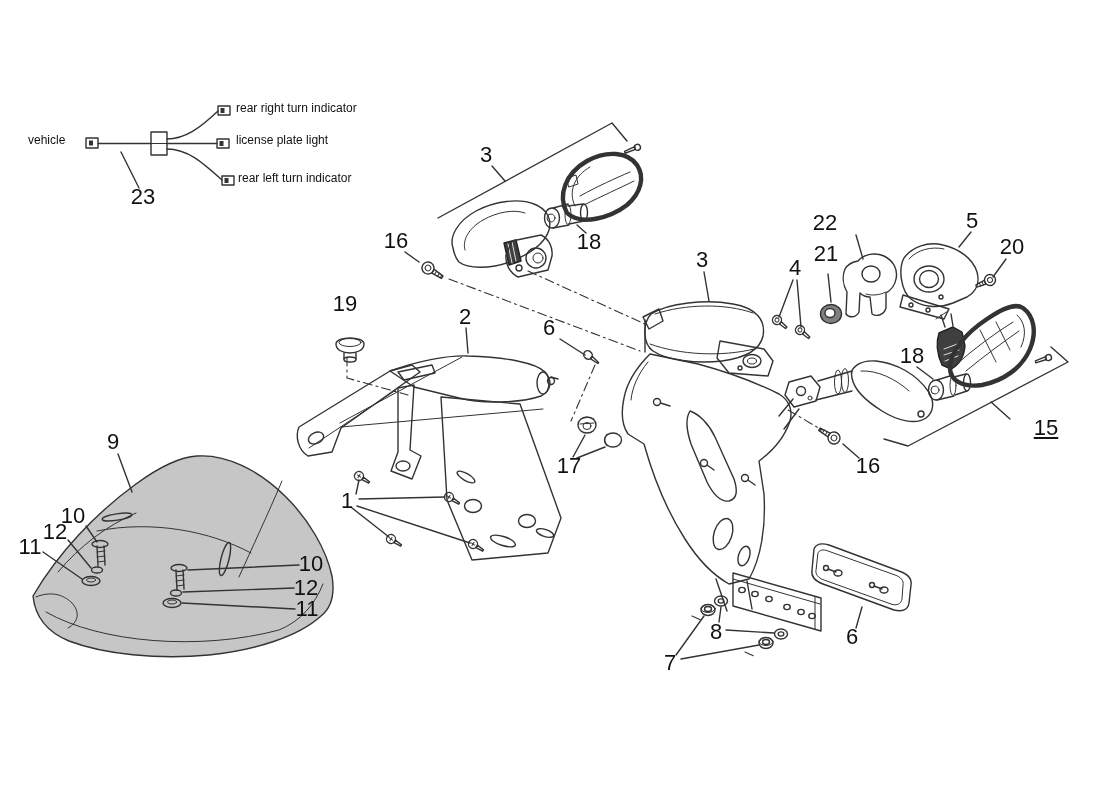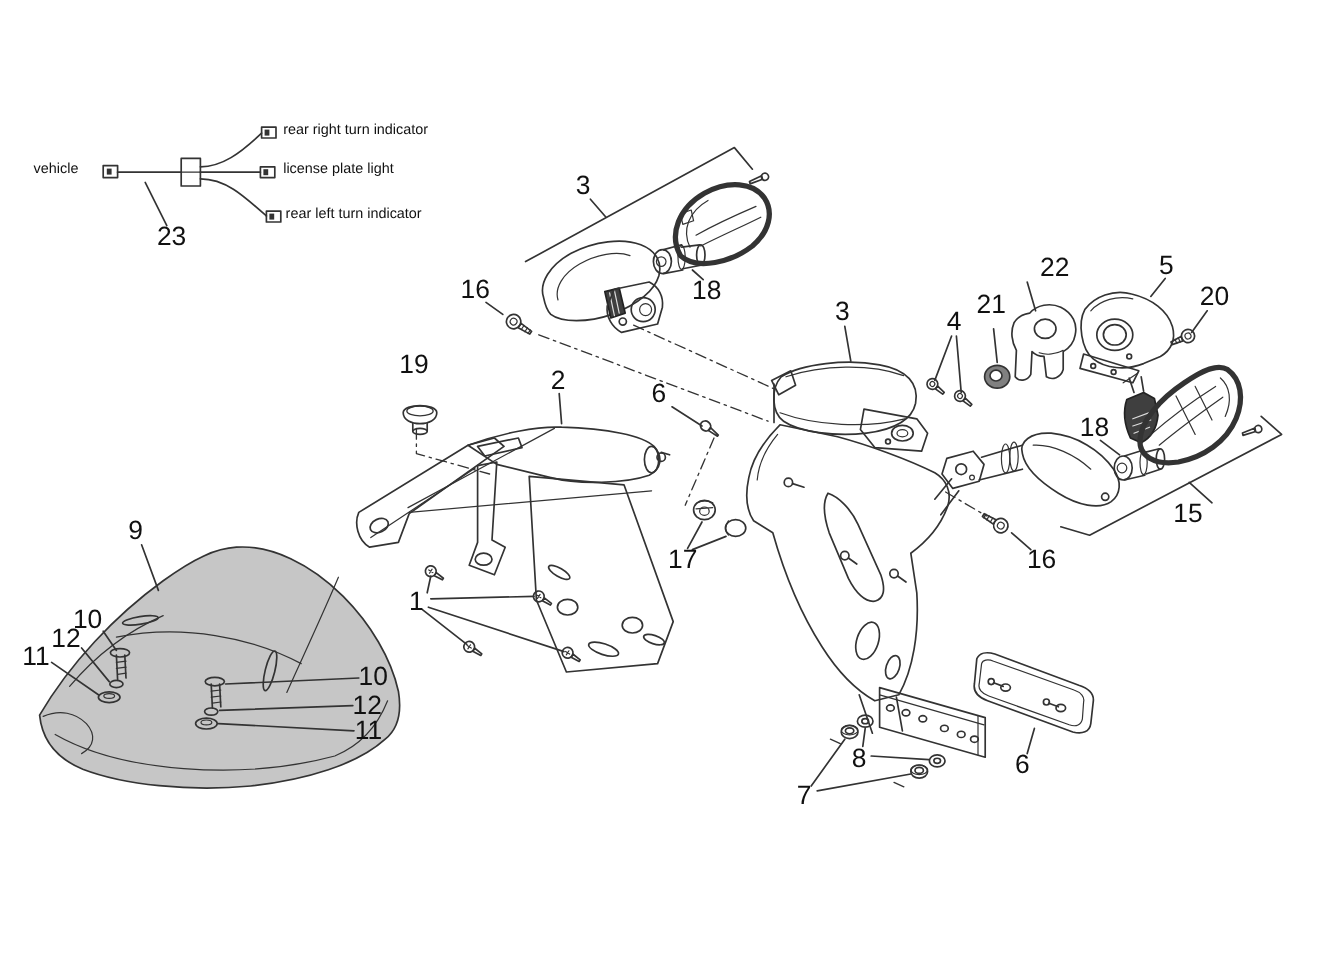--- a/index.html
+++ b/index.html
@@ -414,25 +414,25 @@
       <span class="callout" style="left: 143px; top: 197px; text-align: right;">23</span>
       <span class="callout" style="left: 486px; top: 155px;">3</span>
       <span class="callout" style="left: 396px; top: 241px;">16</span>
       <span class="callout" style="left: 589px; top: 242px;">18</span>
       <span class="callout" style="left: 345px; top: 304px;">19</span>
       <span class="callout" style="left: 465px; top: 317px;">2</span>
       <span class="callout" style="left: 549px; top: 328px;">6</span>
       <span class="callout" style="left: 702px; top: 260px;">3</span>
       <span class="callout" style="left: 795px; top: 268px;">4</span>
       <span class="callout" style="left: 826px; top: 254px;">21</span>
-      <span class="callout" style="left: 879px; top: 223px;">22</span>
+      <span class="callout" style="left: 825px; top: 223px;">22</span>
       <span class="callout" style="left: 972px; top: 221px;">5</span>
       <span class="callout" style="left: 1012px; top: 247px;">20</span>
       <span class="callout" style="left: 912px; top: 356px;">18</span>
-      <span class="callout" style="left: 990px; top: 428px;">15</span>
+      <span class="callout" style="left: 1046px; top: 428px; text-decoration: underline;">15</span>
       <span class="callout" style="left: 868px; top: 466px;">16</span>
       <span class="callout" style="left: 569px; top: 466px;">17</span>
       <span class="callout" style="left: 113px; top: 442px;">9</span>
       <span class="callout" style="left: 347px; top: 501px;">1</span>
       <span class="callout" style="left: 73px; top: 516px;">10</span>
       <span class="callout" style="left: 55px; top: 532px;">12</span>
       <span class="callout" style="left: 30px; top: 547px;">11</span>
       <span class="callout" style="left: 311px; top: 564px;">10</span>
       <span class="callout" style="left: 306px; top: 588px;">12</span>
       <span class="callout" style="left: 307px; top: 609px;">11</span>

